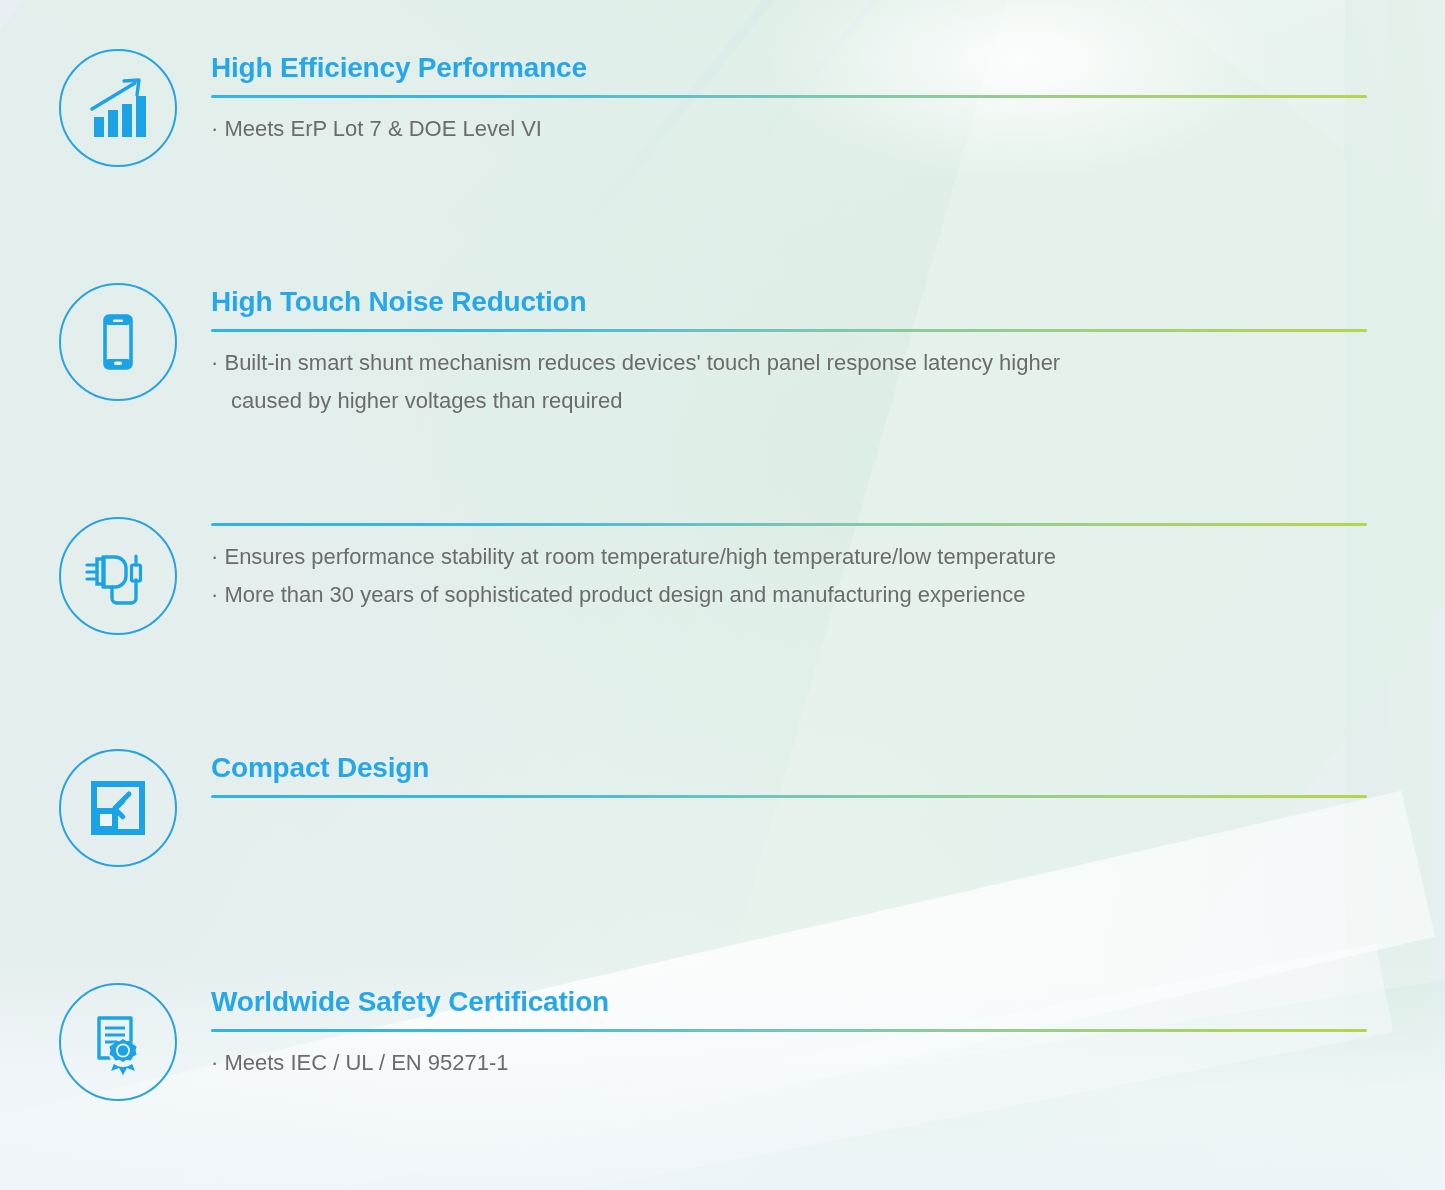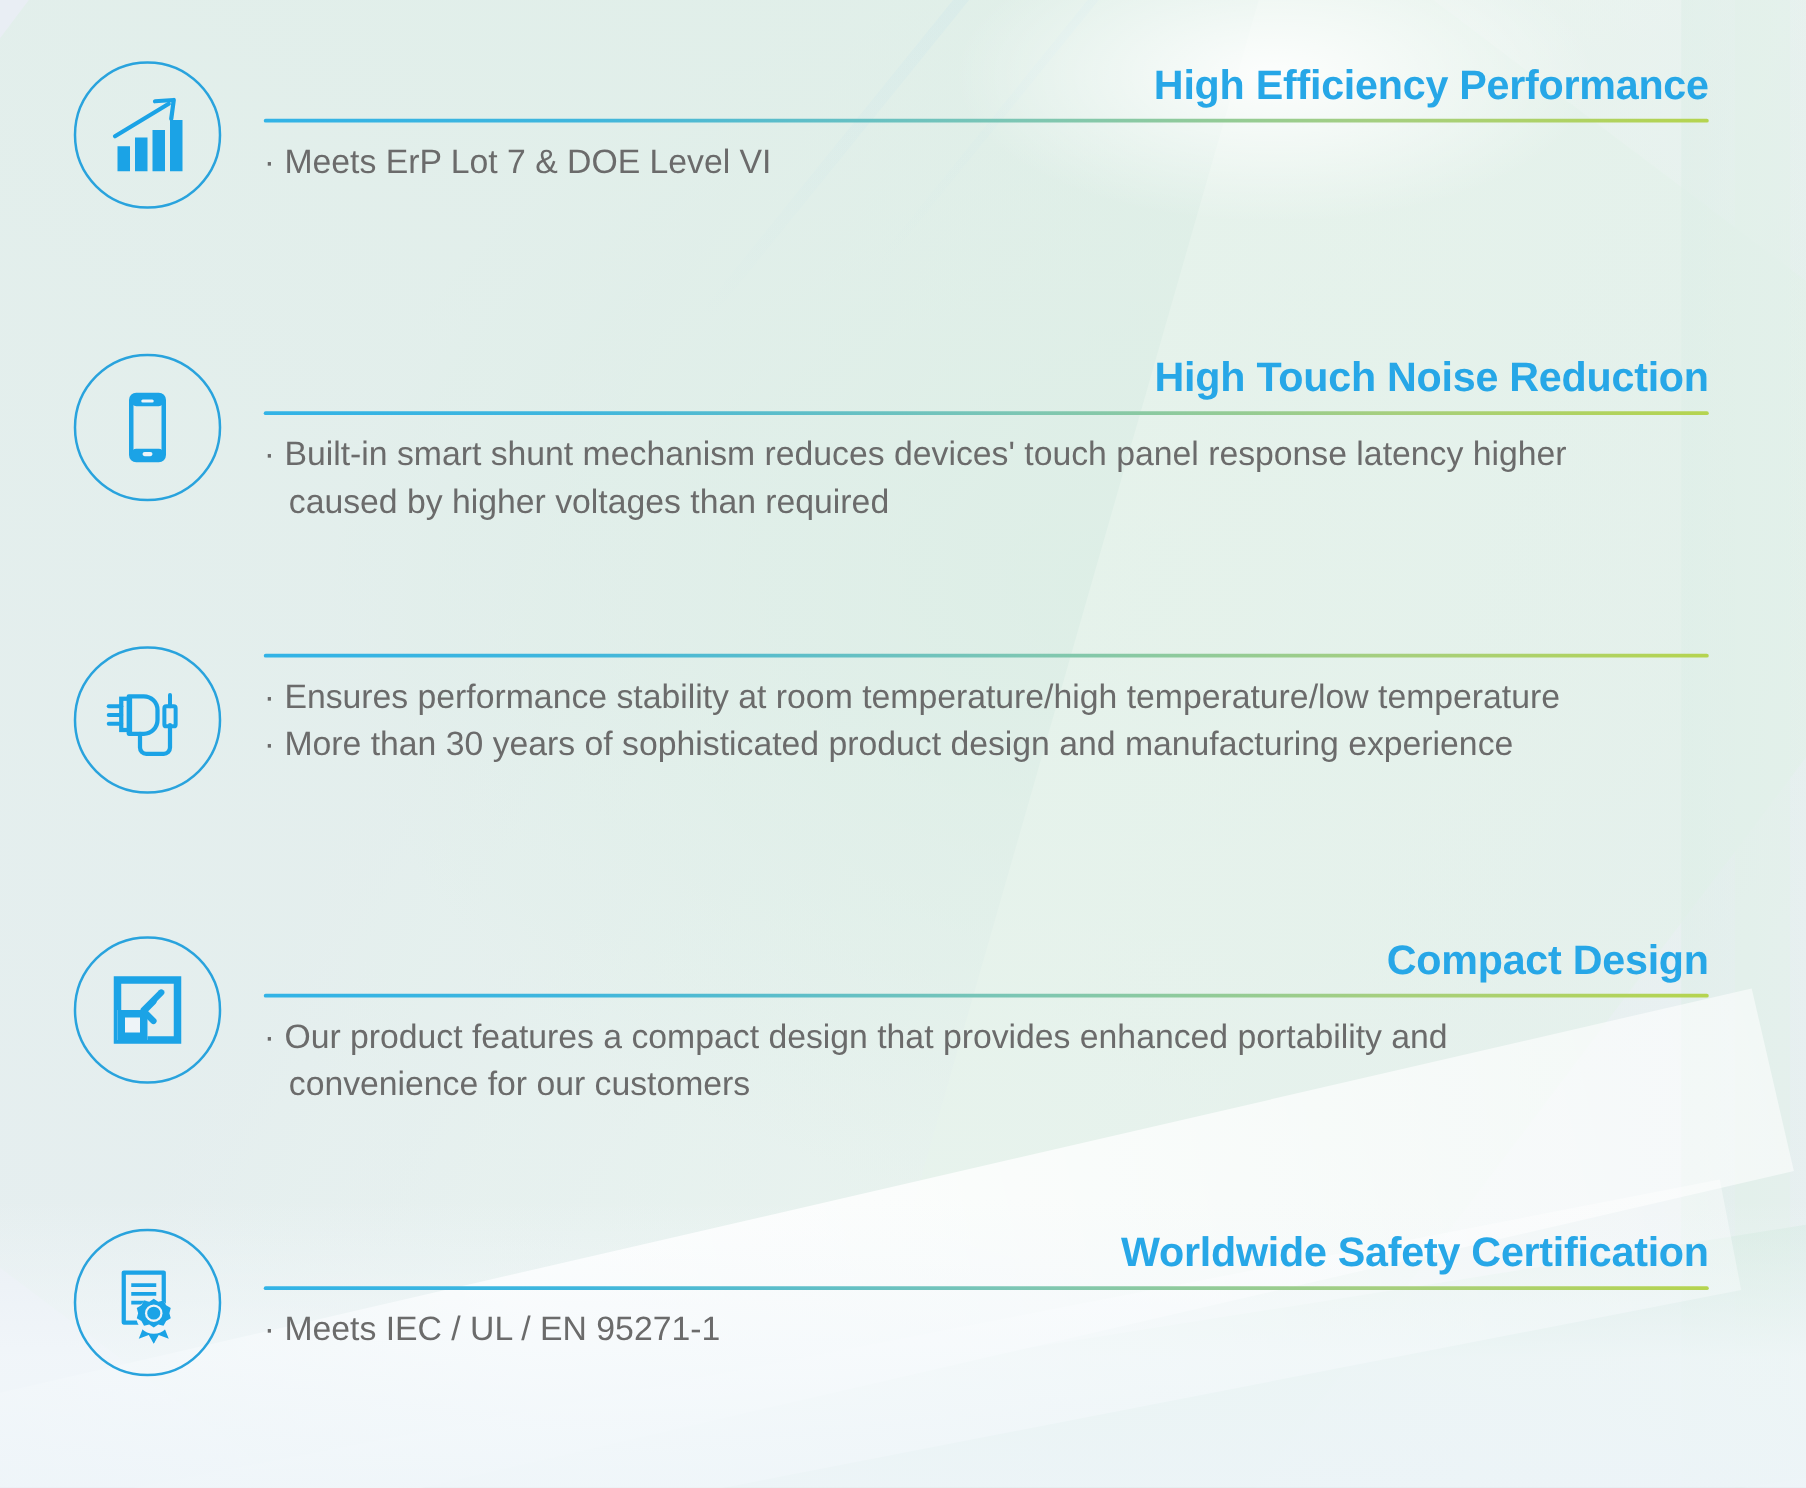--- a/index.html
+++ b/index.html
@@ -134,39 +134,38 @@
   }
   .icon-circle svg { display: block; }
 
   .feature-body {
     position: absolute;
     left: 211px;
     right: 78px;
   }
   .feature-title {
     color: #27a7e7;
-    font-size: 33px;
+    font-size: 28px;
     font-weight: bold;
     line-height: 40px;
     letter-spacing: -0.2px;
     white-space: nowrap;
-    text-align: right;
   }
   .divider {
     height: 3px;
     margin-top: 7px;
     background: linear-gradient(to right, #32b3e6 0%, #3fb6dd 22%, #7cc6b4 52%, #a6cf7e 78%, #b5d44f 100%);
     border-radius: 2px;
   }
   .bullets {
     margin-top: 12px;
   }
   .bullet {
     color: #6b6b6b;
-    font-size: 27px;
+    font-size: 22px;
     line-height: 38px;
     white-space: nowrap;
   }
   .bullet .cont {
     padding-left: 20px;
     display: block;
   }
 </style>
 </head>
 <body>
@@ -277,27 +276,20 @@
             <rect x="8" y="32" width="24" height="24" fill="#eef4f8"></rect>
             <path d="M11 35 h18 v18 h-18 z" fill="none" stroke="#1ba3e6" stroke-width="6"></path>
             <path d="M43 18 L29 32" stroke="#1ba3e6" stroke-width="5" stroke-linecap="round"></path>
             <path d="M29 22 L29 33 L40 33" fill="none" stroke="#1ba3e6" stroke-width="5" stroke-linecap="round" stroke-linejoin="round" transform="rotate(45 29 33)"></path>
           </svg>
         </div>
       </div>
       <div class="feature-body">
         <div class="feature-title">Compact Design</div>
         <div class="divider"></div>
-        <div class="bullets">
-          <div class="bullet">
-            <span>·</span>
-            <span>Our product features a compact design that provides enhanced portability and</span>
-            <span class="cont">convenience for our customers</span>
-          </div>
-        </div>
       </div>
     </div>
 
     <div class="feature" style="top:982px;">
       <div class="icon-wrap">
         <div class="icon-circle">
           <svg width="66" height="66" viewBox="0 0 66 66">
             <path d="M14 9 h32 v40 h-32 z" fill="none" stroke="#1ba3e6" stroke-width="3.4" stroke-linejoin="round"></path>
             <line x1="20" y1="19" x2="40" y2="19" stroke="#1ba3e6" stroke-width="3"></line>
             <line x1="20" y1="26" x2="40" y2="26" stroke="#1ba3e6" stroke-width="3"></line>

